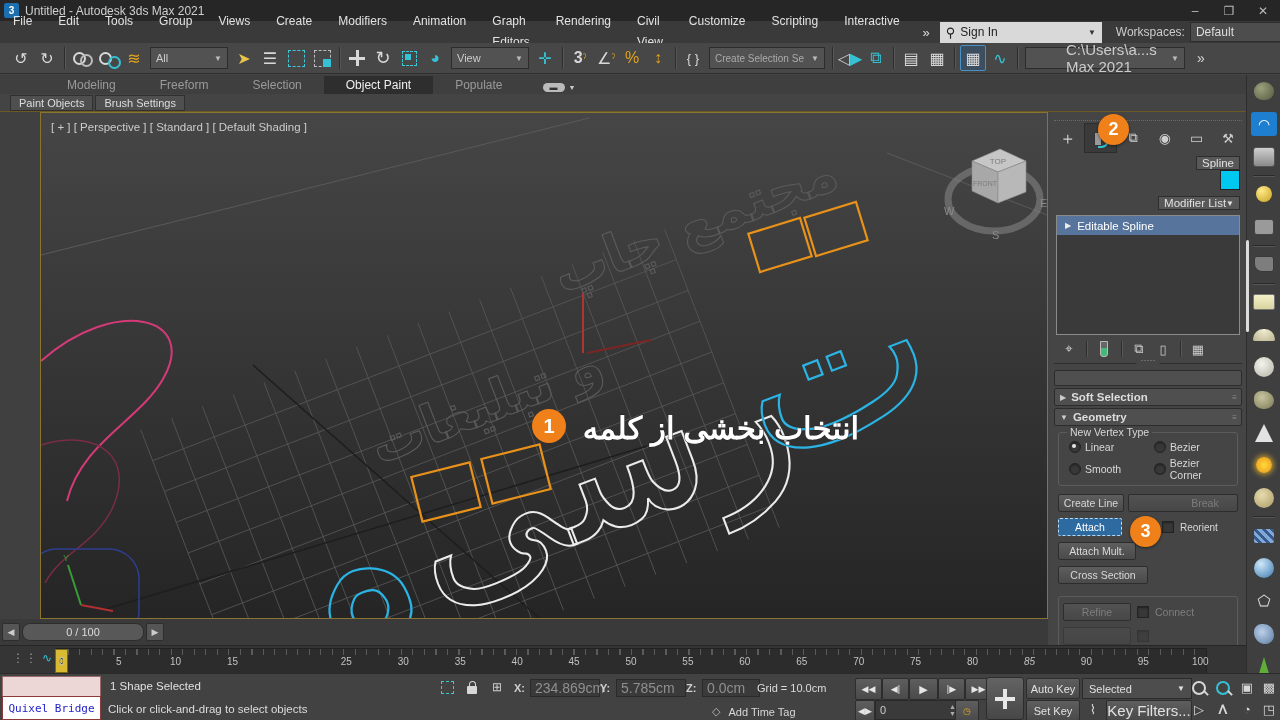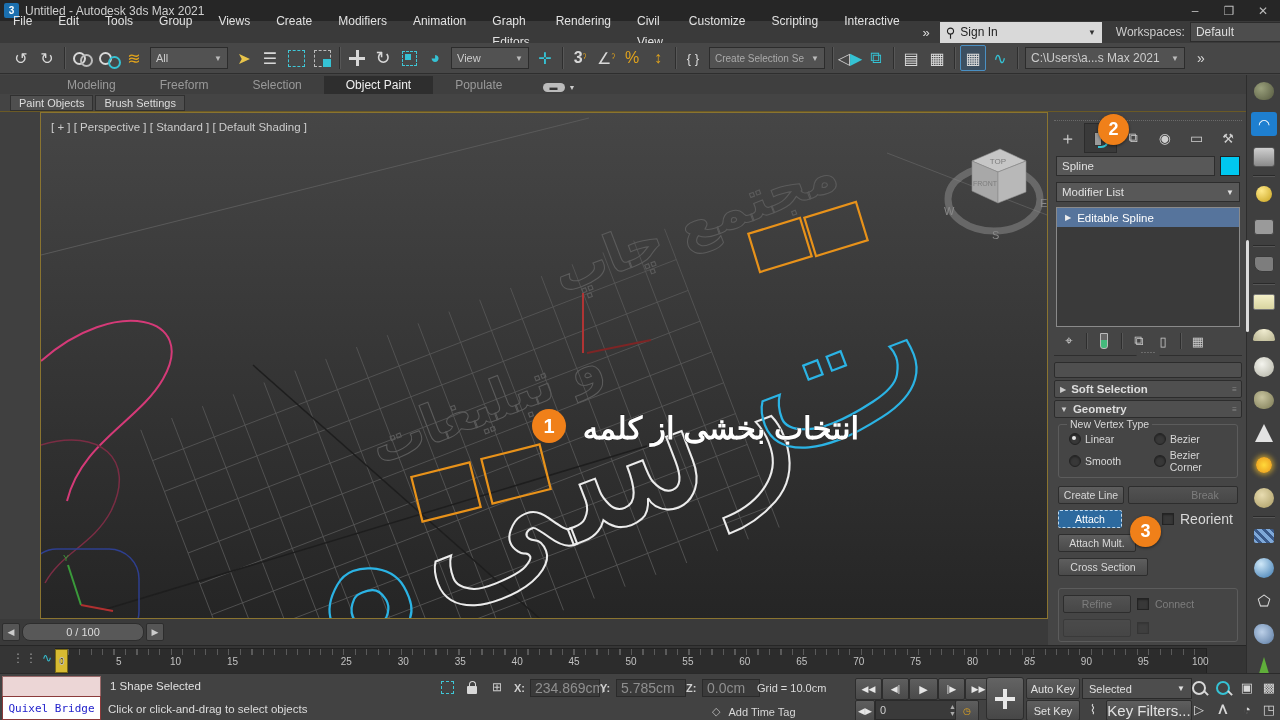--- a/index.html
+++ b/index.html
@@ -68,21 +68,21 @@
             box-sizing:border-box;background:#333;}
   
   #cmdpanel{position:absolute;left:1050px;top:112px;width:196px;height:533px;background:#454545;}
   #cp-grip{height:6px;border-bottom:1px dotted #6a6a6a;margin:2px 4px;}
   #cp-tabs{display:flex;height:30px;align-items:center;padding:0 2px;}
   .cp-tab{flex:1;height:28px;display:flex;align-items:center;justify-content:center;color:#cfcfcf;font-size:17px;}
   .cp-tab.active{background:#3a3a3a;border:1px solid #2c2c2c;}
   .i-modify{width:16px;height:14px;position:relative;}
   .i-modify:before{content:"";position:absolute;left:1px;top:1px;width:6px;height:12px;background:#9a9a9a;border:1px solid #333;}
   .i-modify:after{content:"";position:absolute;right:0;top:0;width:9px;height:13px;border:2px solid #35c2d4;border-left:none;border-radius:0 8px 8px 0;}
-  .cp-row{display:flex;align-items:flex-start;padding:3px 6px;}
+  .cp-row{display:flex;align-items:flex-end;padding:3px 6px;flex-direction:column;}
   #cp-name{flex:1;height:18px;background:#585858;border:1px solid #2d2d2d;color:#e0e0e0;
            font-size:11.5px;display:flex;align-items:center;padding:0 5px;}
   #cp-swatch{width:18px;height:18px;background:#00c8f0;border:1px solid #222;margin-left:5px;}
   #cp-modlist{flex:1;height:18px;background:#585858;border:1px solid #2d2d2d;color:#e0e0e0;
               font-size:11.5px;display:flex;align-items:center;padding:0 5px;}
   #cp-modlist .caret{margin-left:auto;font-size:8px;}
   #cp-stack{margin:2px 6px;height:118px;background:#3a3a3a;border:1px solid #8a8a8a;}
   #stack-row{height:19px;background:#56749c;color:#fff;display:flex;align-items:center;font-size:11.5px;}
   #stack-row .tri{font-size:8px;margin:0 6px 0 8px;color:#eee;}
   #cp-stacktools{display:flex;align-items:center;height:24px;padding:0 8px;gap:2px;}
@@ -279,21 +279,21 @@
       </span>
     <span class="tb-ico teal">⧉</span>
     <span class="tb-sep"></span>
     <span class="tb-ico">▤</span>
     <span class="tb-ico">▦</span>
     <span class="tb-sep"></span>
     <span class="tb-ico ribbon-btn-on">▦</span>
     <span class="tb-ico teal">∿</span>
     <span class="tb-sep"></span>
     <div class="tb-dd" style="width:148px;">
-      <span style="font-size:12px;">C:\Users\a...s Max 2021</span>
+      <span style="font-size:15px;margin-left:35px;">C:\Users\a...s Max 2021</span>
         <span class="caret">▼</span>
     </div>
     <span class="tb-ico" style="font-size:14px;">»</span>
   </div>
 
   <div id="ribbontabs">
       <div class="rtab">Modeling</div>
       <div class="rtab">Freeform</div>
       <div class="rtab">Selection</div>
       <div class="rtab active">Object Paint</div>
@@ -486,21 +486,21 @@
           </span>
       </div>
     </div>
     <div style="display:flex;gap:4px;padding:4px 8px 0;">
       <div class="btn3d" style="width:84px;">Create Line</div>
       <div class="btn3d disabled" style="width:84px;padding-left:44px;">Break</div>
     </div>
     <div style="display:flex;gap:6px;padding:6px 8px 0;align-items:center;">
       <div class="btn3d activeblue" style="width:62px;">Attach</div>
       <span class="cbox" style="margin-left:34px;"></span>
-      <span style="font-size:14px;color:#d8d8d8;">Reorient</span>
+      <span style="font-size:10px;color:#d8d8d8;">Reorient</span>
     </div>
     <div style="padding:6px 8px 0;">
       <div class="btn3d" style="width:76px;">Attach Mult.</div>
     </div>
     <div style="padding:6px 8px 0;">
       <div class="btn3d" style="width:88px;">Cross Section</div>
     </div>
     <div class="groupbox" style="margin-top:12px;padding-top:6px;">
       <div style="display:flex;gap:6px;align-items:center;">
         <div class="btn3d disabled" style="width:66px;">Refine</div>

